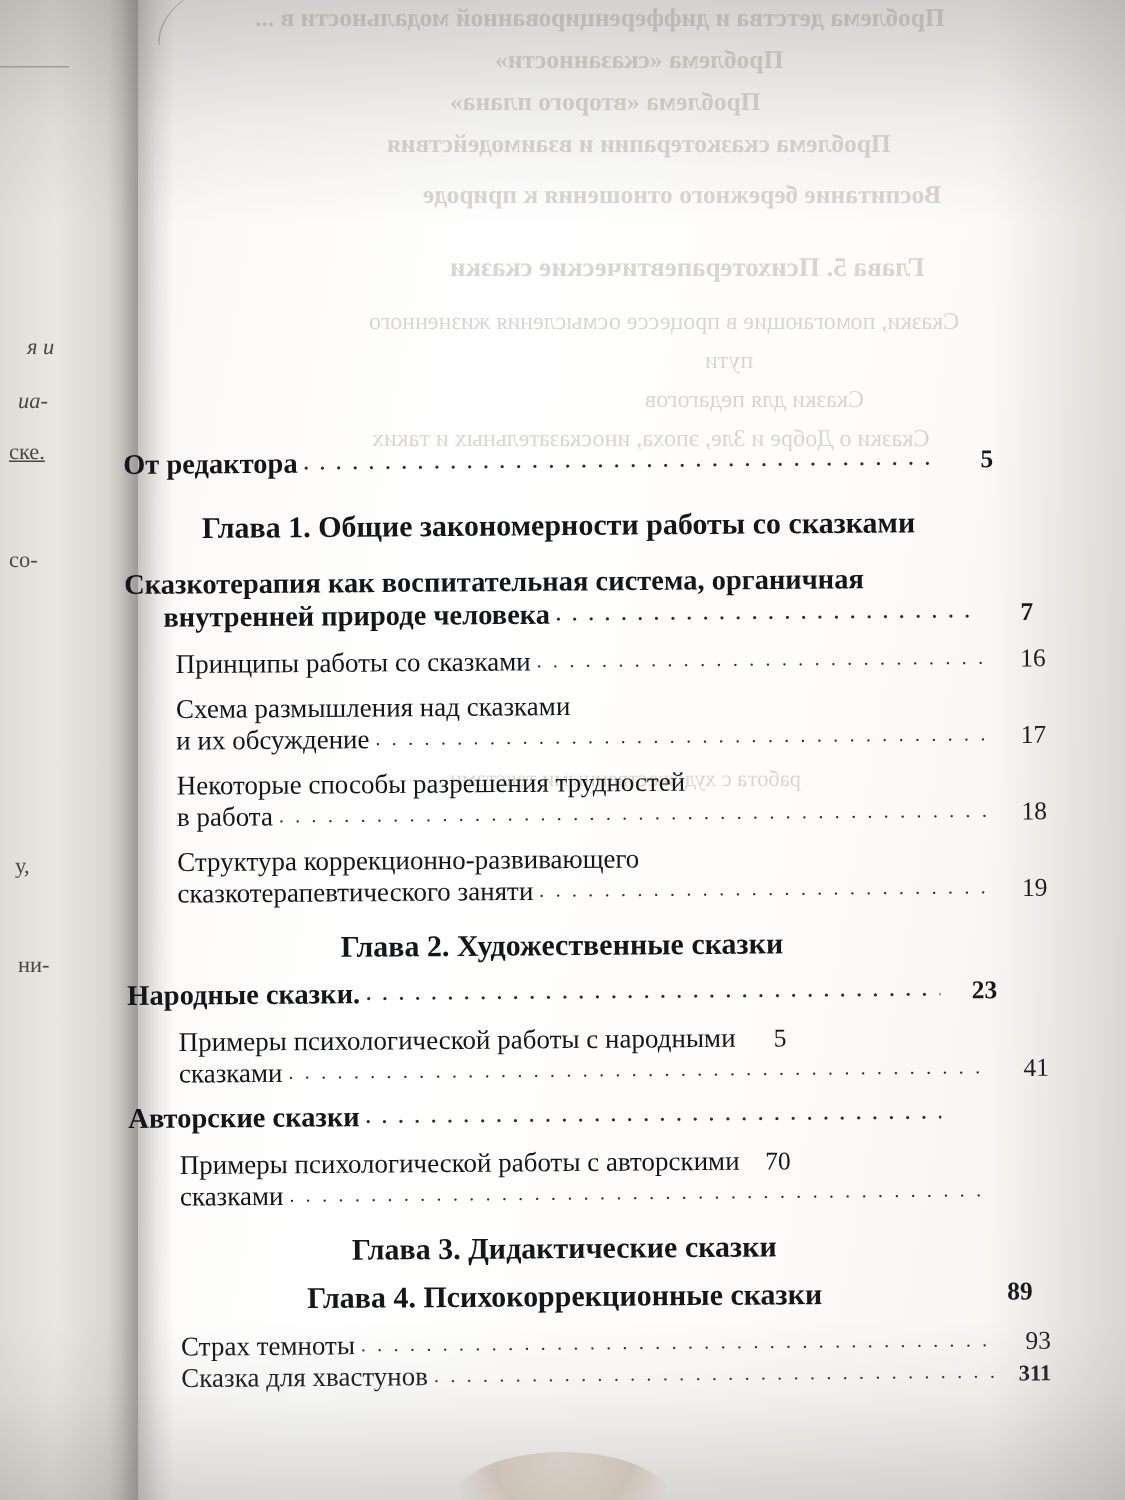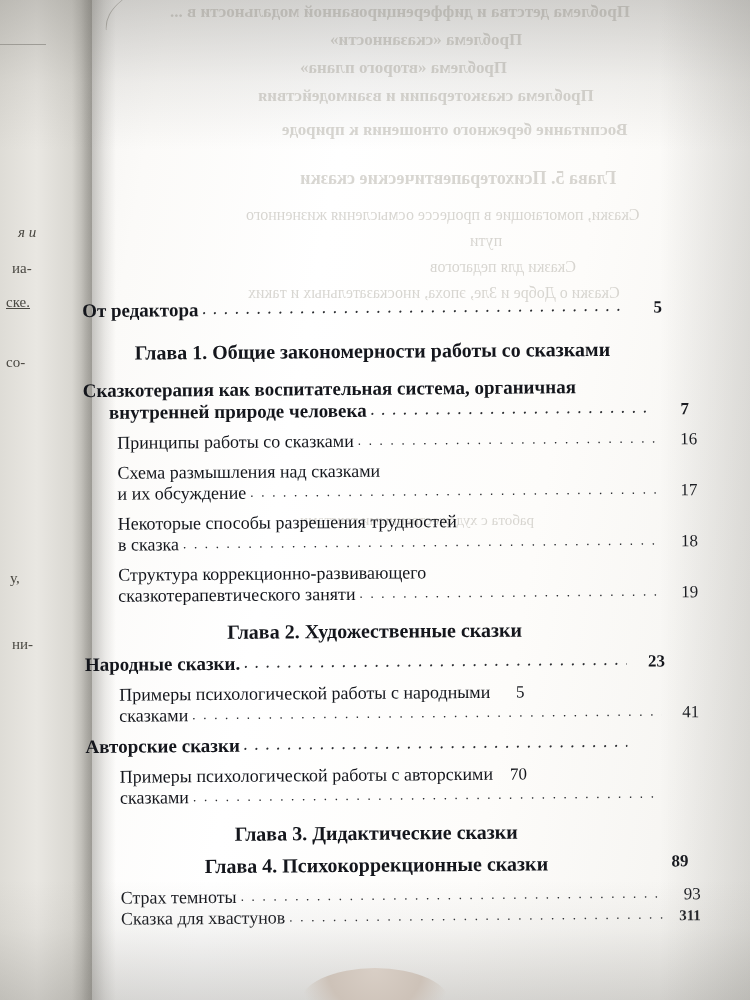--- a/index.html
+++ b/index.html
@@ -165,23 +165,23 @@
   <div class="ghost ghost-b" style="left:258px; top:86px; font-size:17px;">Проблема сказкотерапии и взаимодействия</div>
   <div class="ghost ghost-b" style="left:282px; top:120px; font-size:17px;">Воспитание бережного отношения к природе</div>
   <div class="ghost ghost-b" style="left:300px; top:168px; font-size:18px;">Глава 5. Психотерапевтические сказки</div>
   <div class="ghost" style="left:246px; top:206px; font-size:16px;">Сказки, помогающие в процессе осмысления жизненного</div>
   <div class="ghost" style="left:470px; top:232px; font-size:16px;">пути</div>
   <div class="ghost" style="left:430px; top:258px; font-size:16px;">Сказки для педагогов</div>
   <div class="ghost" style="left:248px; top:284px; font-size:16px;">Сказки о Добре и Зле, эпоха, иносказательных и таких</div>
   <div class="ghost" style="left:300px; top:512px; font-size:15px;">работа с художественными текстами</div>
 
   <div class="lfrag" style="left:18px; top:224px;font-style:italic;">я и</div>
-  <div class="lfrag" style="left:12px; top:260px;">иа-</div>
+  <div class="lfrag" style="left:12px; top:260px;font-style:italic;">иа-</div>
   <div class="lfrag" style="left:6px;  top:294px;text-decoration:underline;">ске.</div>
-  <div class="lfrag" style="left:6px;  top:354px;">со-</div>
+  <div class="lfrag" style="left:6px;  top:366px;">со-</div>
   <div class="lfrag" style="left:10px; top:570px;">у,</div>
   <div class="lfrag" style="left:12px; top:592px;margin-top:44px;">ни-</div>
 
   <div class="toc">
     <div class="toc-inner">
 
       <div class="row lvl0">
         <span class="txt">От редактора</span>
         <span class="dots">. . . . . . . . . . . . . . . . . . . . . . . . . . . . . . . . . . . . . . . . . . . . . . . . . . . . . . . . . . . . . .</span>
         <span class="pg">5</span>
@@ -212,21 +212,21 @@
       <div class="row lvl2 indent">
         <span class="txt">и их обсуждение</span>
         <span class="dots">. . . . . . . . . . . . . . . . . . . . . . . . . . . . . . . . . . . . . . . . . . . . .</span>
         <span class="pg">17</span>
       </div>
 
       <div class="row lvl2 indent no-dots sp-2">
         <span class="txt">Некоторые способы разрешения трудностей</span>
       </div>
       <div class="row lvl2 indent">
-        <span class="txt">в сказка</span>
+        <span class="txt">в работа</span>
         <span class="dots">. . . . . . . . . . . . . . . . . . . . . . . . . . . . . . . . . . . . . . . . . . . . . . . . . . .</span>
         <span class="pg">18</span>
       </div>
 
       <div class="row lvl2 indent no-dots sp-2">
         <span class="txt">Структура коррекционно-развивающего</span>
       </div>
       <div class="row lvl2 indent">
         <span class="txt">сказкотерапевтического заняти</span>
         <span class="dots">. . . . . . . . . . . . . . . . . . . . . . . . . . . . . . . . . .</span>

